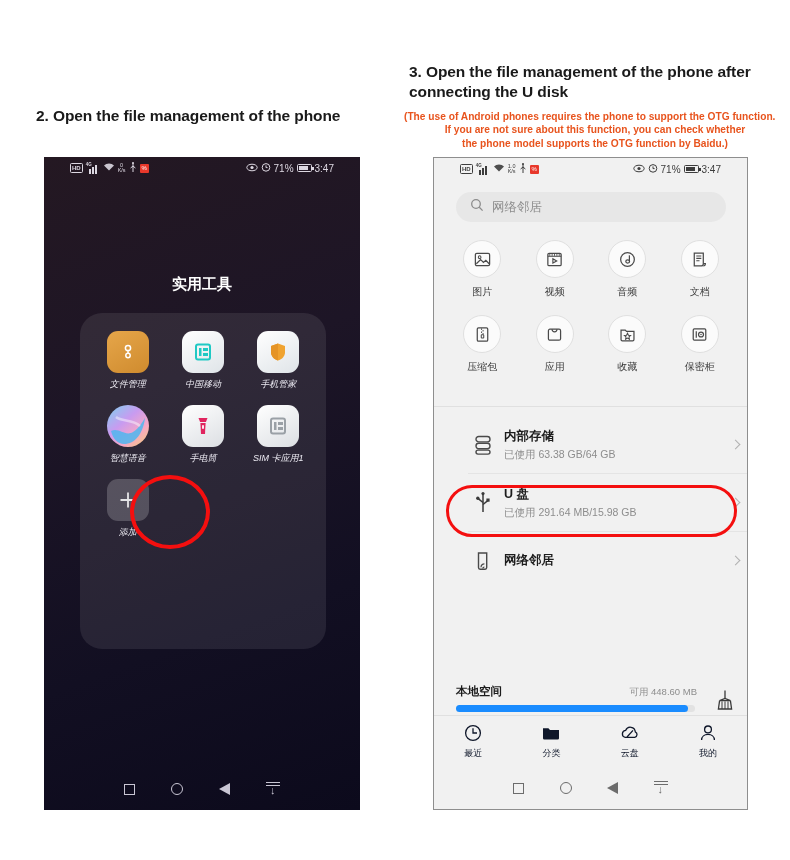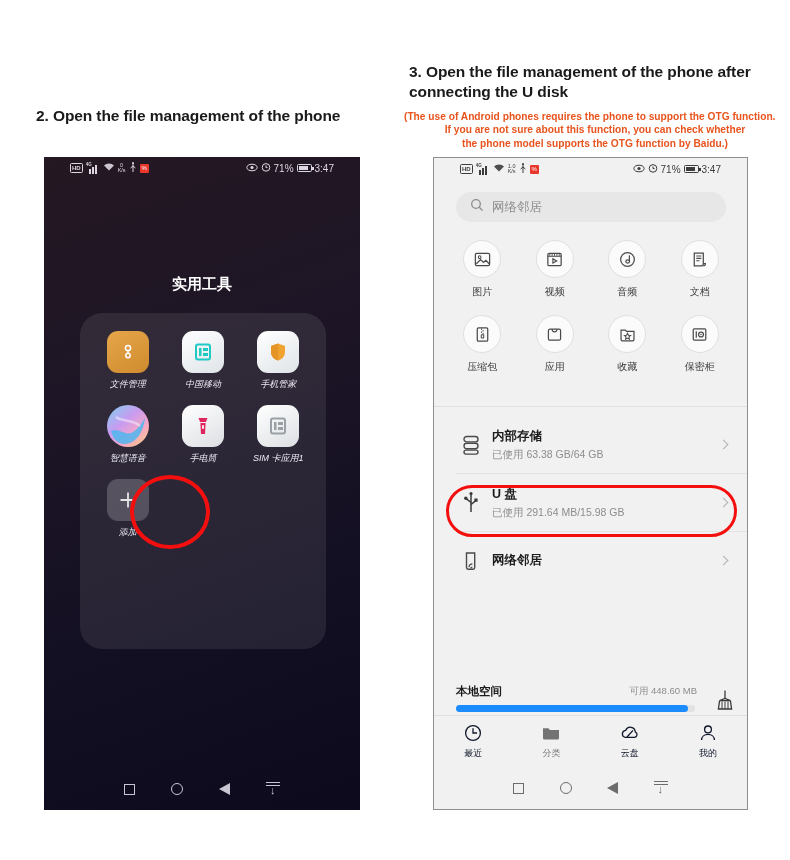--- a/index.html
+++ b/index.html
@@ -211,21 +211,21 @@
     border: 1px solid #e0e0e0; background: #fbfbfb;
     display: flex; align-items: center; justify-content: center;
   }
   .cat-label { font-size: 10px; color: #3a3a3a; }
 
   .fm-divider {
     position: absolute; left: 0; width: 100%;
     height: 1px; background: #e0e0e0;
   }
 
-  .store-list { position: absolute; left: 0; top: 258px; width: 100%; }
+  .store-list { position: absolute; left: 12px; top: 258px; width: 100%; }
   .store-row {
     height: 57px; display: flex; align-items: center;
     padding: 0 20px 0 22px; position: relative;
   }
   .store-ico { width: 30px; flex: 0 0 30px; display: flex; align-items: center; justify-content: center; }
   .store-txt { flex: 1; padding-left: 6px; }
   .store-name { font-size: 12.5px; color: #1c1c1c; font-weight: 700; }
   .store-sub { font-size: 10.5px; color: #8d8d8d; margin-top: 3px; }
   .chev {
     width: 7px; height: 7px;
@@ -240,21 +240,21 @@
     width: 291px; height: 52px;
     border: 3.5px solid #f40f0f;
     border-radius: 26px;
     pointer-events: none;
   }
 
   .local-space {
     position: absolute; left: 0; bottom: 97px;
     width: 100%; padding: 0 14px 0 22px;
   }
-  .ls-head { display: flex; align-items: center; }
+  .ls-head { display: flex; align-items: flex-end; }
   .ls-title { font-size: 11.5px; color: #1c1c1c; font-weight: 700; }
   .ls-avail { margin-left: auto; font-size: 9.5px; color: #8d8d8d; padding-right: 36px; }
   .ls-bar {
     margin-top: 6px; height: 7px; border-radius: 4px;
     background: #e2e2e2; position: relative; margin-right: 38px;
   }
   .ls-fill { height: 100%; border-radius: 4px; background: #1a8cff; }
   .broom {
     position: absolute; right: 12px; bottom: 1px;
     width: 20px; height: 22px;
@@ -263,21 +263,21 @@
   .tabbar {
     position: absolute; left: 0; bottom: 42px;
     width: 100%; height: 52px;
     border-top: 1px solid #e0e0e0;
     display: flex; align-items: center;
   }
   .tab-cell {
     flex: 1; display: flex; flex-direction: column;
     align-items: center; gap: 4px; color: #0f172a;
   }
-  .tab-cell.active { color: #737373; }
+  .tab-cell.active { color: #0f172a; }
   .tab-label { font-size: 9px; }
 </style>
 </head>
 <body>
 
 <div class="caption-left">2. Open the file management of the phone</div>
 
 <div class="caption-right">
   <span>3. Open the file management of the phone after</span>
   <span>connecting the U disk</span>

